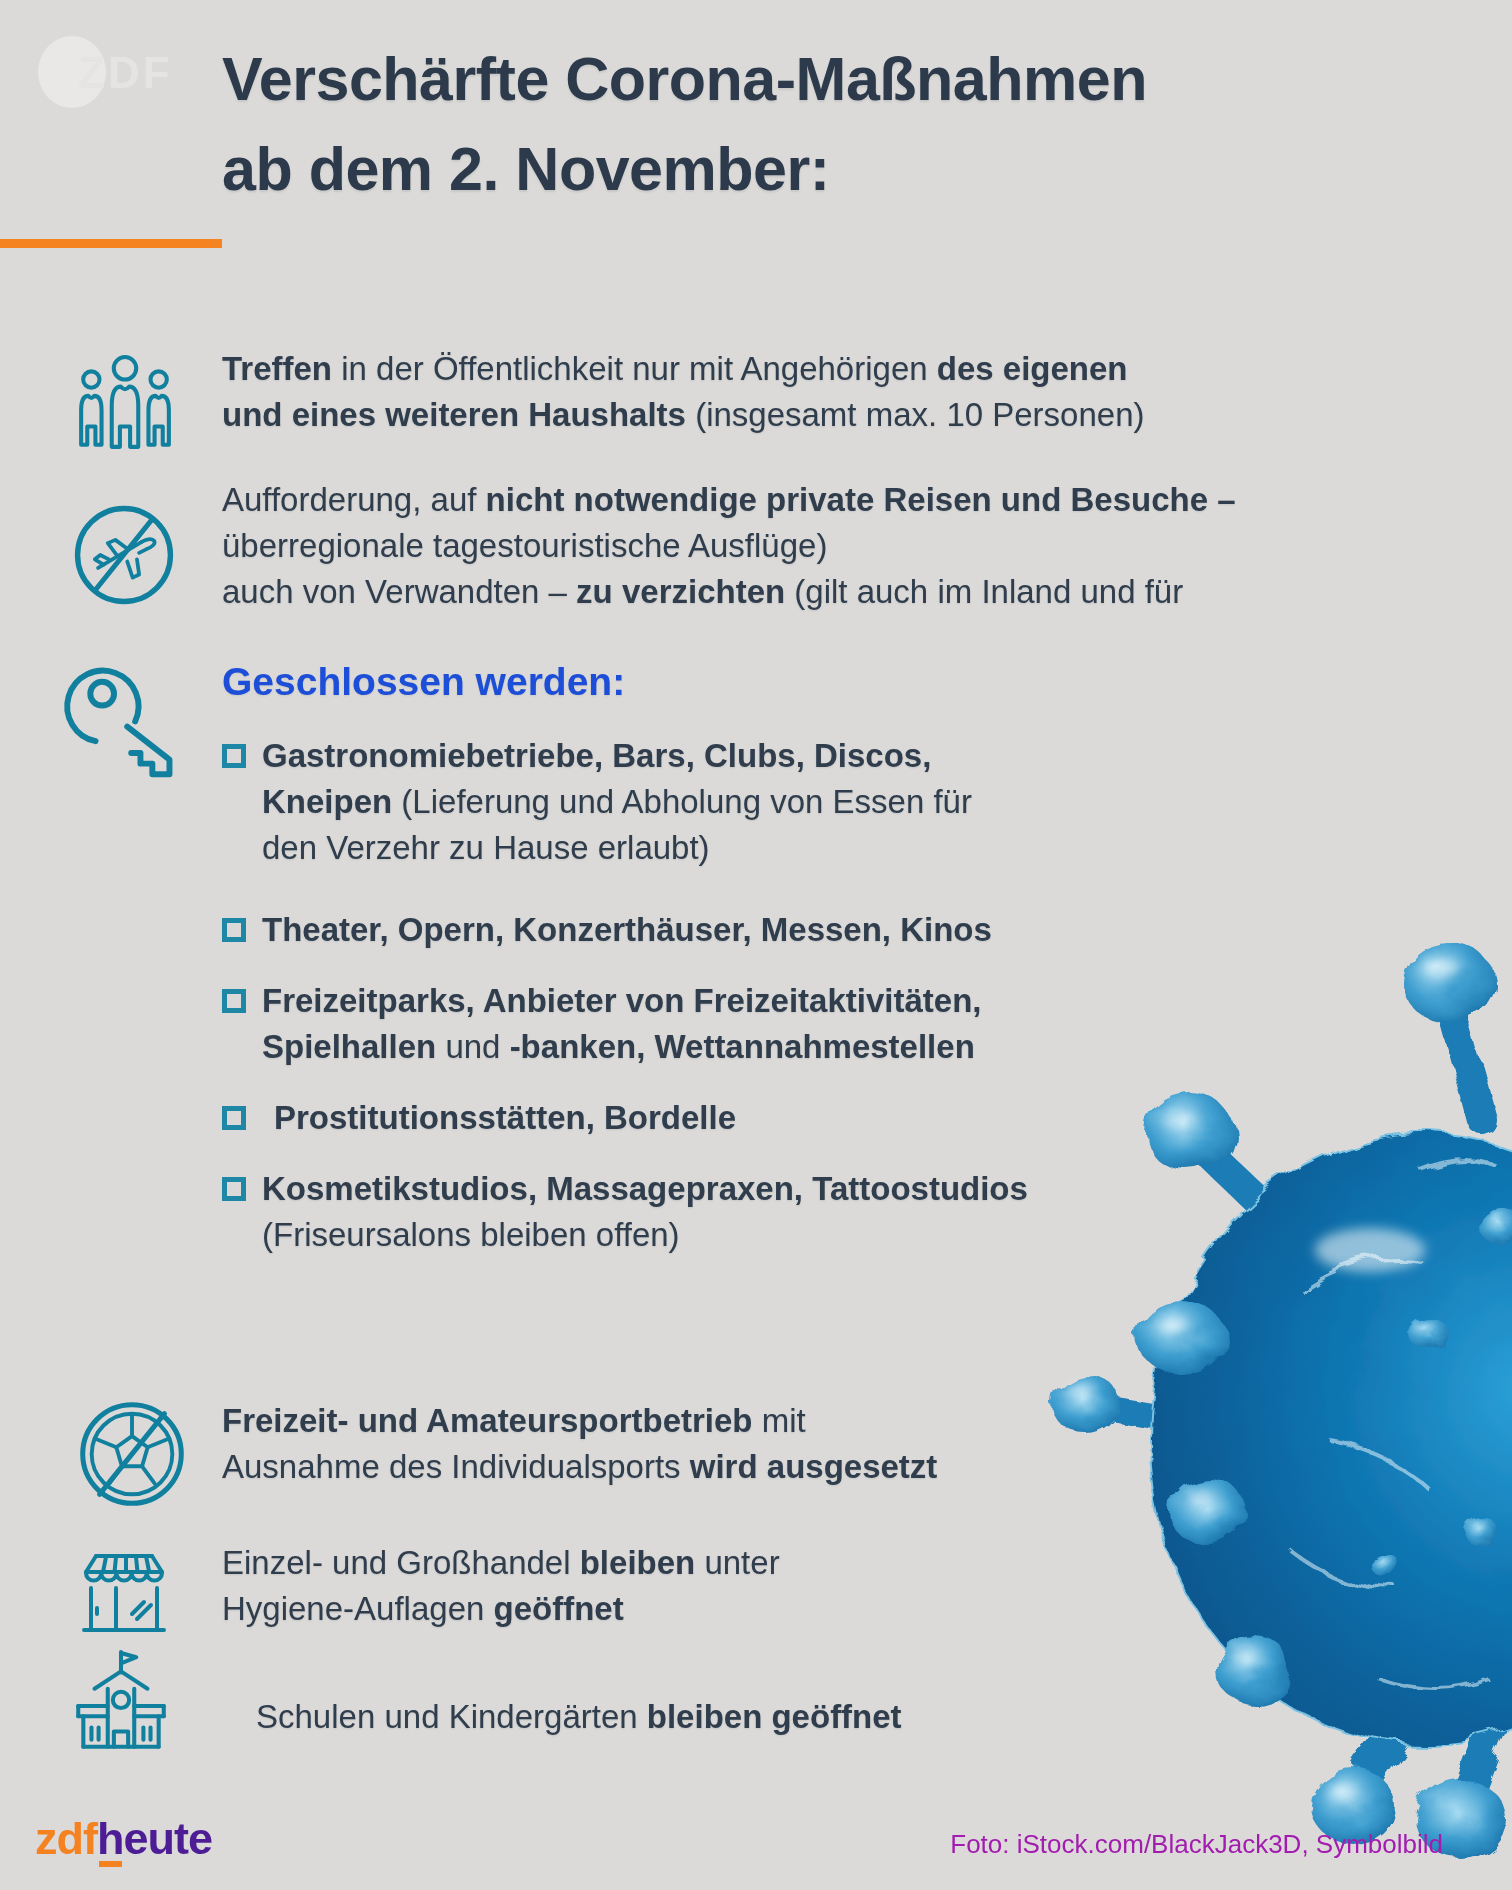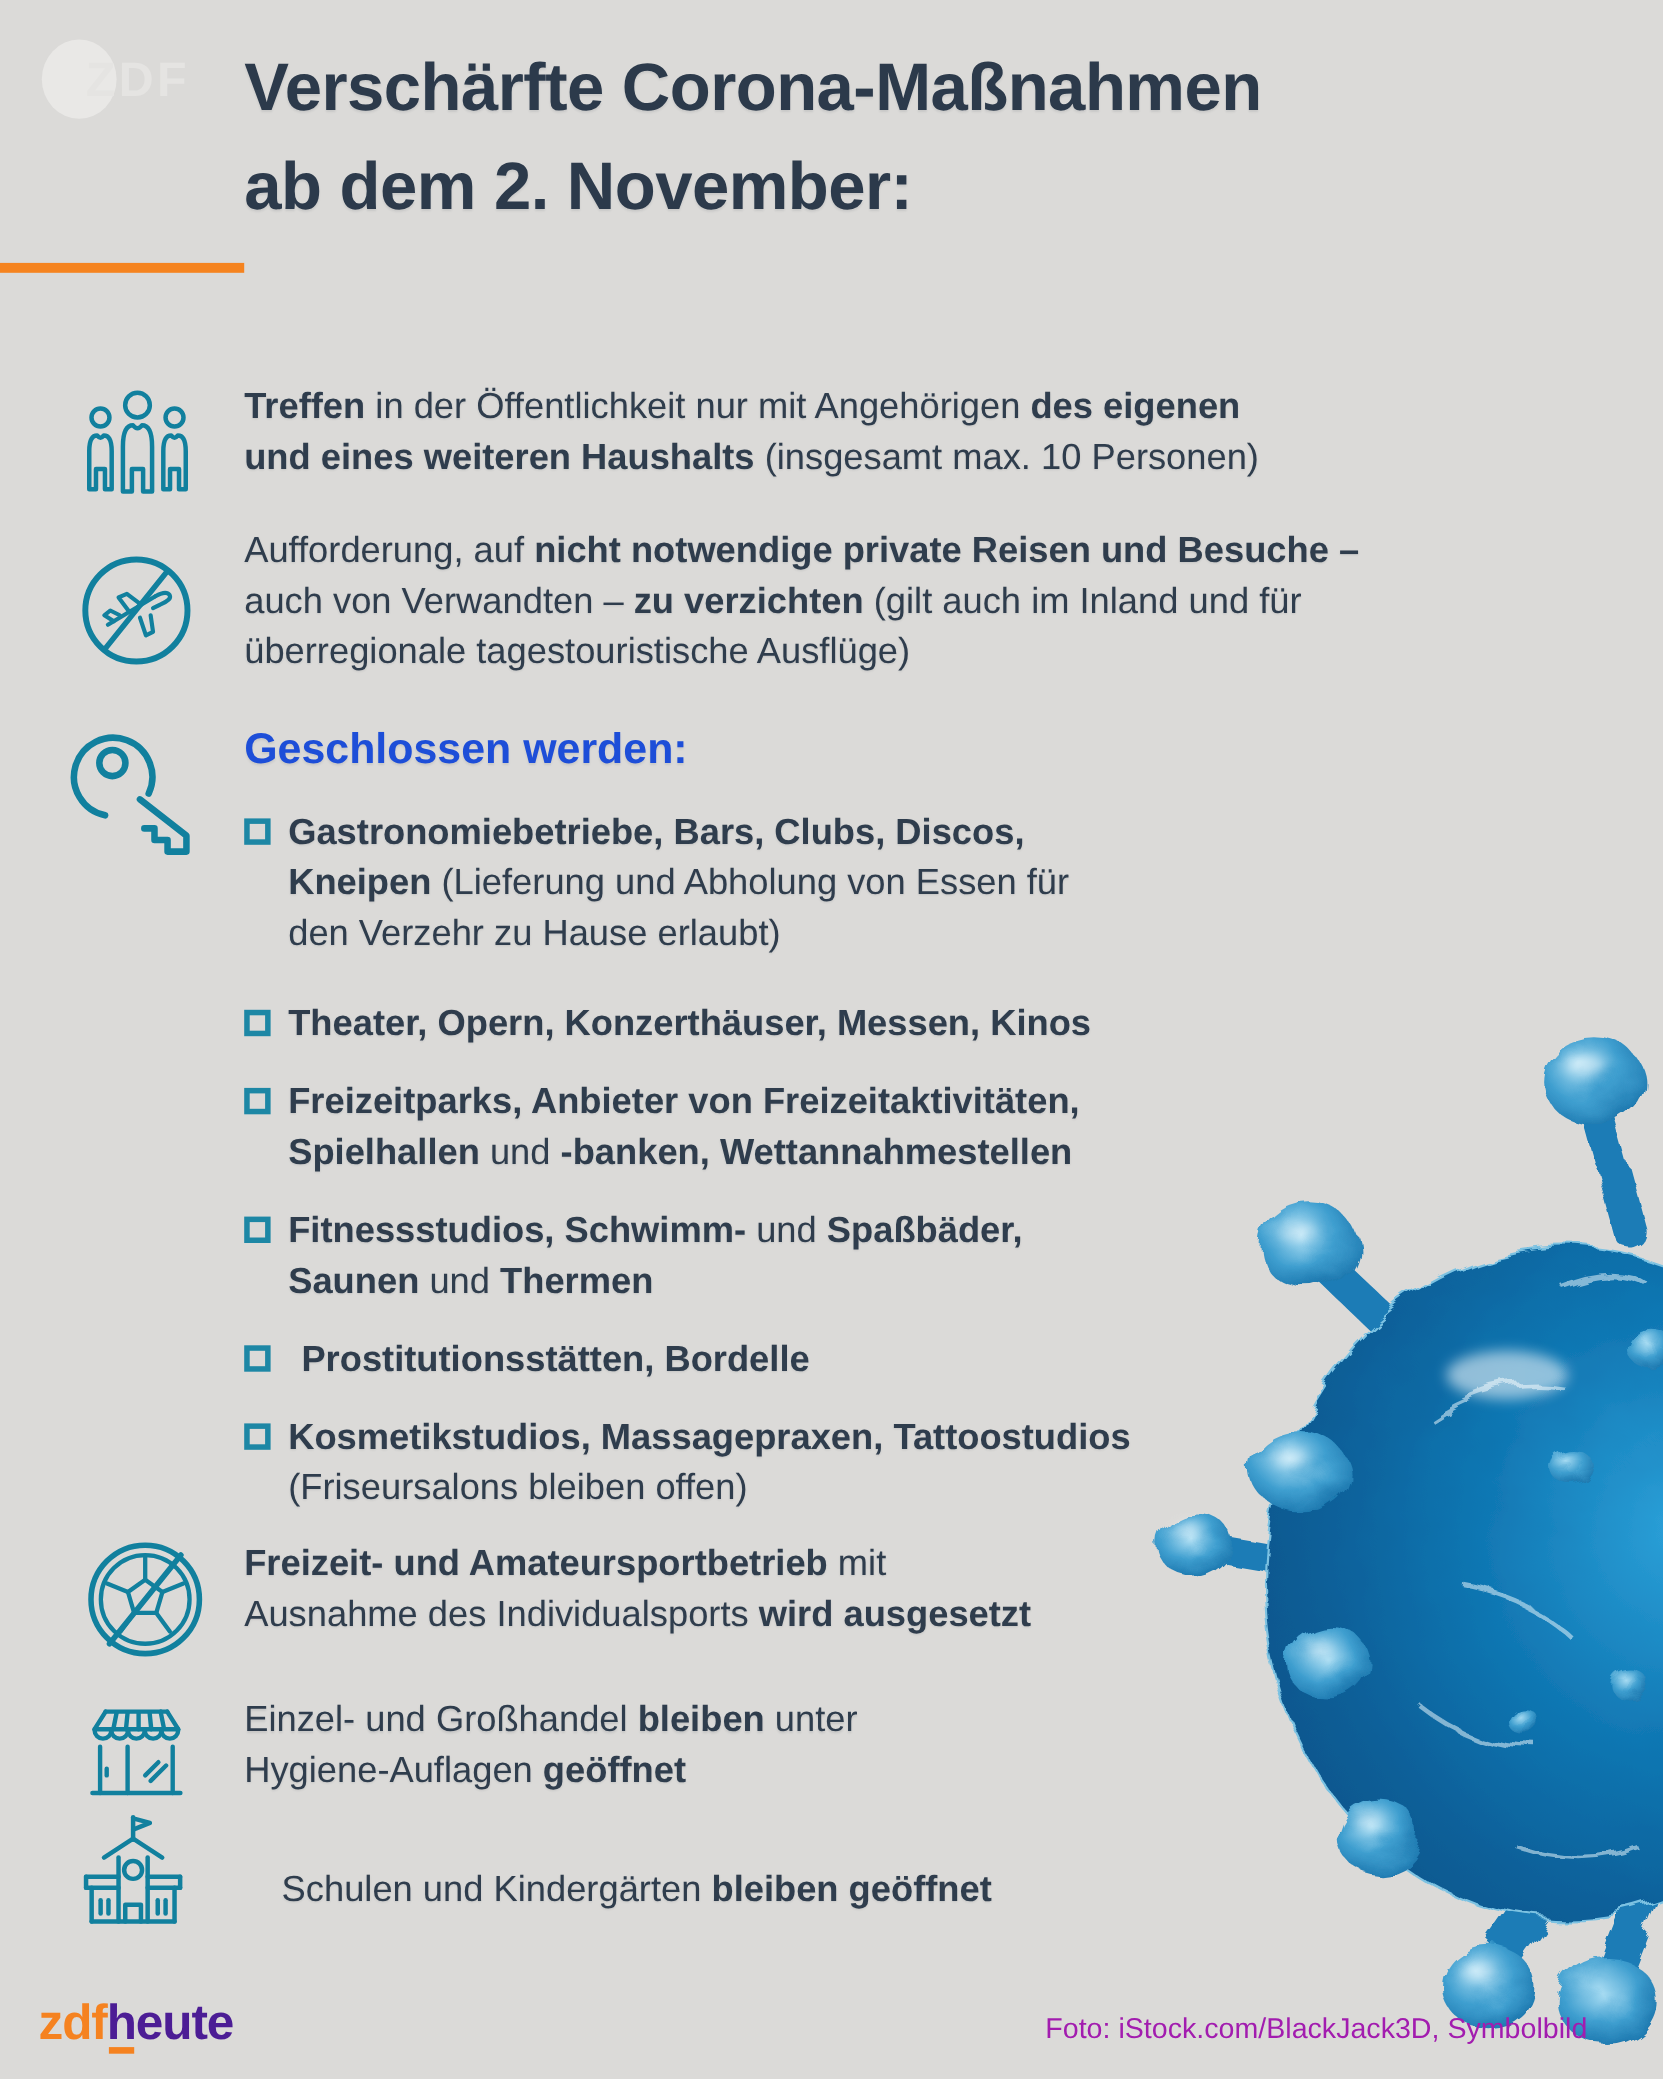--- a/index.html
+++ b/index.html
@@ -76,22 +76,22 @@
         <path d="M26 62 L66 38"></path>
         <path d="M66 38 q9 -5 12 -1 q2 4 -8 8 l-6 3"></path>
         <path d="M44 51 L35 39 l7 -3 12 9"></path>
         <path d="M53 56 l5 15 6 -3 -2 -14"></path>
         <path d="M31 59 l-8 -5 5 -4 8 4"></path>
       </g>
       <path d="M76 17 L23 83" stroke-width="4.5"></path>
     </svg>
     <div class="rtext">
         <div class="tline"><span>Aufforderung, auf </span><span class="b">nicht notwendige private Reisen und Besuche –</span></div>
+        <div class="tline"><span>überregionale tagestouristische Ausflüge)</span></div>
         <div class="tline"><span>auch von Verwandten – </span><span class="b">zu verzichten</span><span> (gilt auch im Inland und für</span></div>
-        <div class="tline"><span>überregionale tagestouristische Ausflüge)</span></div>
       </div>
   </div>
 
   <div class="row" id="sec-closed">
     <svg class="icon" width="132" height="132" viewBox="0 0 100 100" fill="none" stroke="#11809e" stroke-width="4.5" stroke-linecap="round" stroke-linejoin="round">
       <path d="M63 45 A27 27 0 1 0 33 60"></path>
       <circle cx="38" cy="24" r="9"></circle>
       <path d="M57 49 L89 74 L89 85 L76 85 L76 77 L67 77 L67 69 L60 69"></path>
     </svg>
     <div class="closed-heading">Geschlossen werden:</div>
@@ -108,27 +108,20 @@
           <span class="bsq"></span>
           <div class="btext rtext" style="position: static; margin-top: 36px;">
             <div class="tline"><span class="b">Theater, Opern, Konzerthäuser, Messen, Kinos</span></div>
           </div>
         </div>
         <div class="bullet-item">
           <span class="bsq"></span>
           <div class="btext rtext" style="position: static;">
             <div class="tline"><span class="b">Freizeitparks, Anbieter von Freizeitaktivitäten,</span></div>
             <div class="tline"><span class="b">Spielhallen</span><span> und </span><span class="b">-banken, Wettannahmestellen</span></div>
-          </div>
-        </div>
-        <div class="bullet-item">
-          <span class="bsq"></span>
-          <div class="btext rtext" style="position: static;">
-            <div class="tline"><span class="b">Fitnessstudios, Schwimm-</span><span> und </span><span class="b">Spaßbäder,</span></div>
-            <div class="tline"><span class="b">Saunen</span><span> und </span><span class="b">Thermen</span></div>
           </div>
         </div>
         <div class="bullet-item">
           <span class="bsq"></span>
           <div class="btext rtext" style="position: static; margin-left: 12px;">
             <div class="tline"><span class="b">Prostitutionsstätten, Bordelle</span></div>
           </div>
         </div>
         <div class="bullet-item">
           <span class="bsq"></span>

